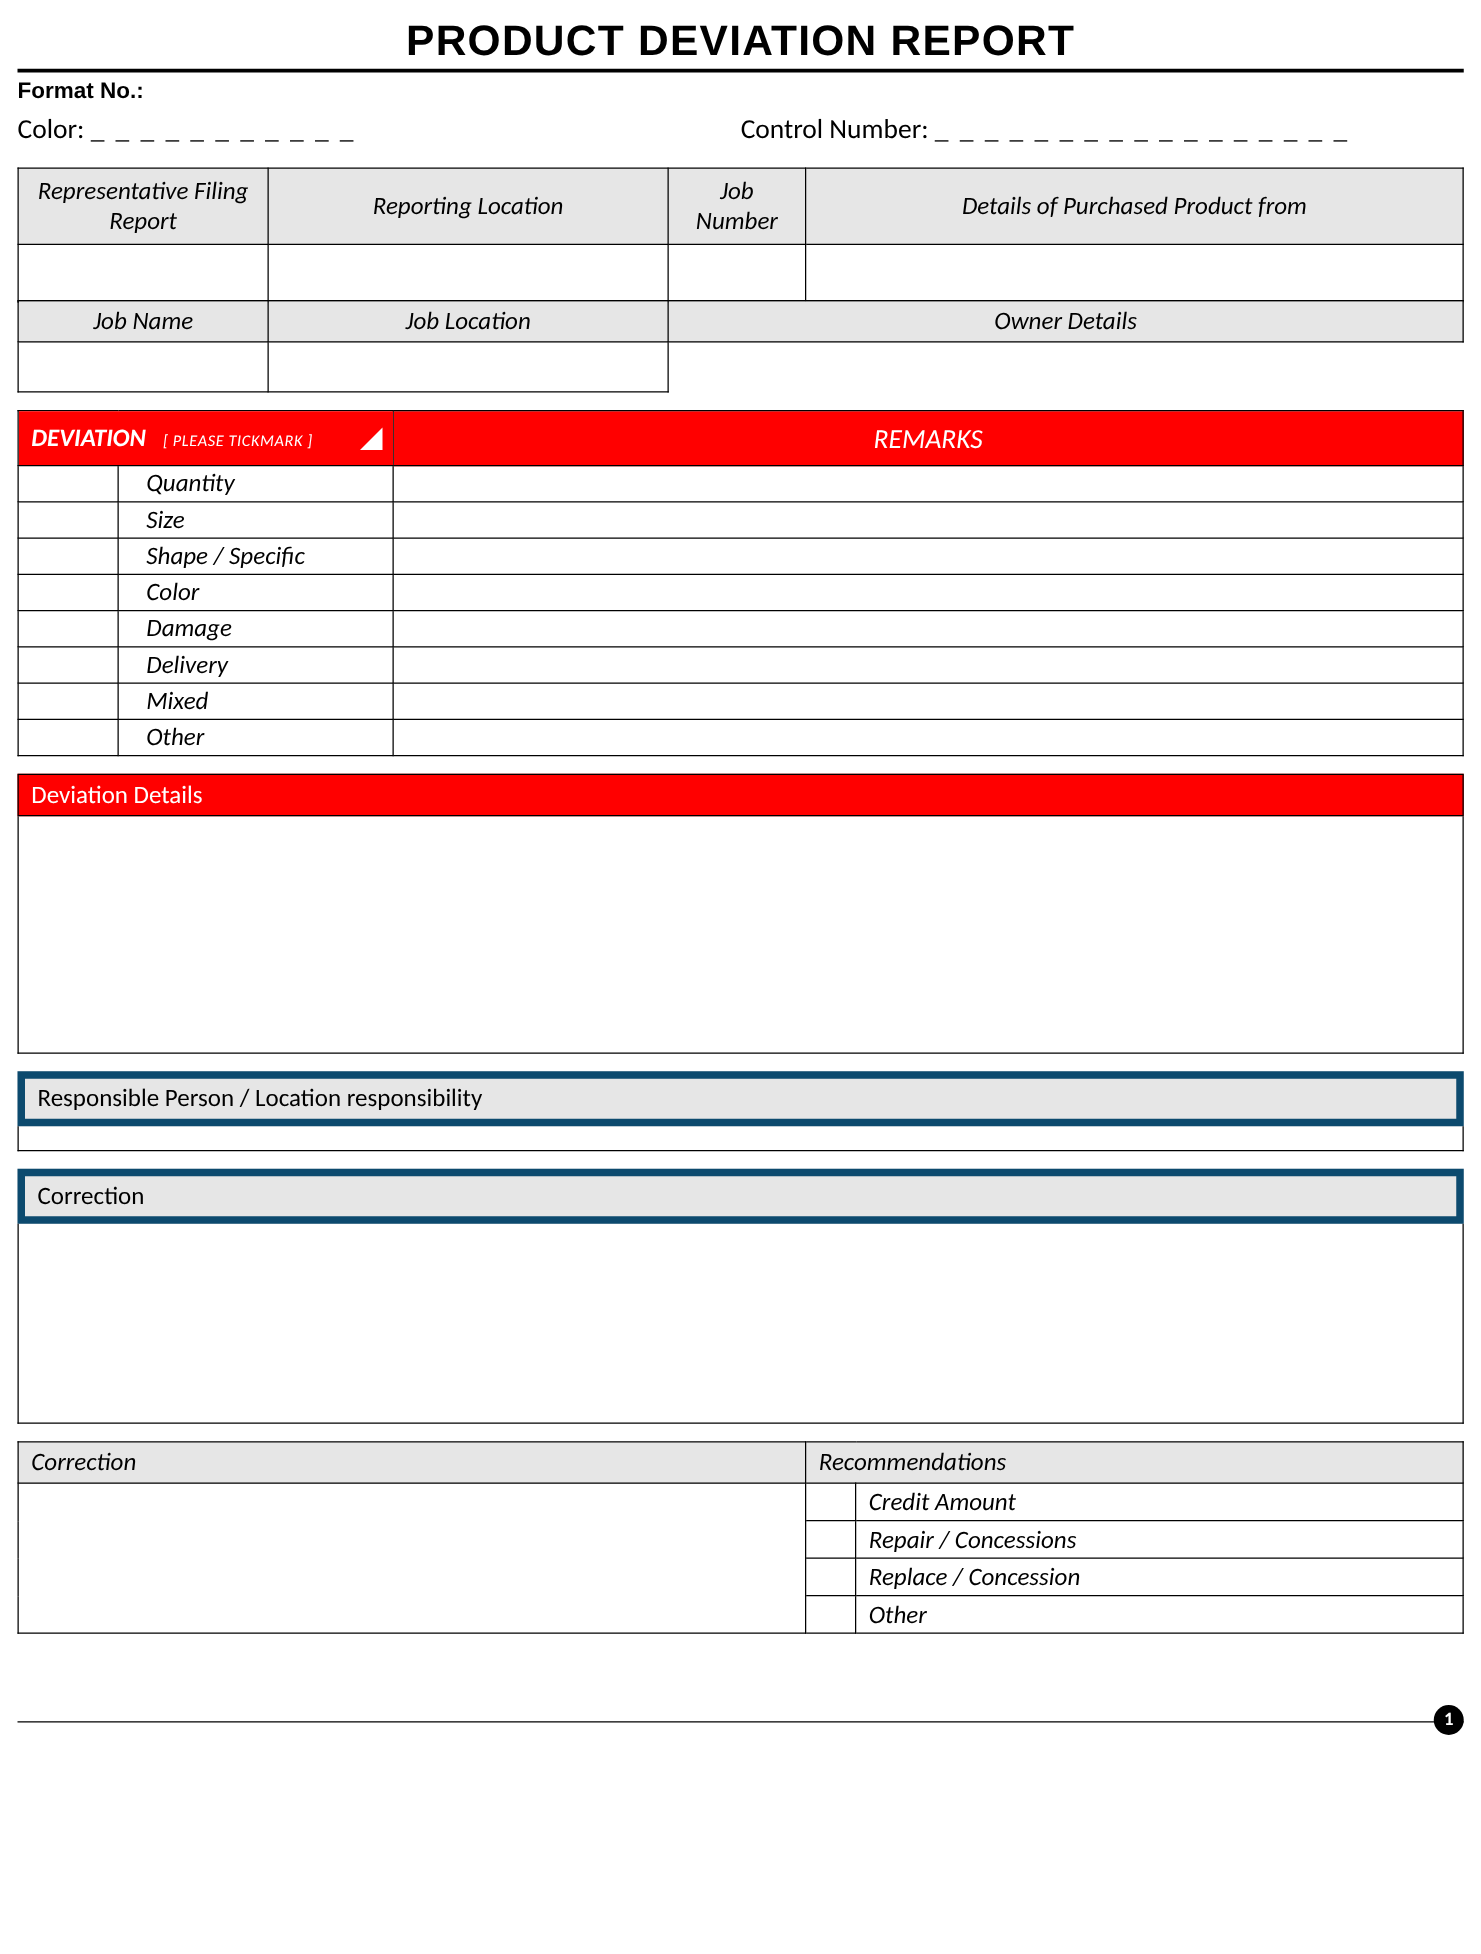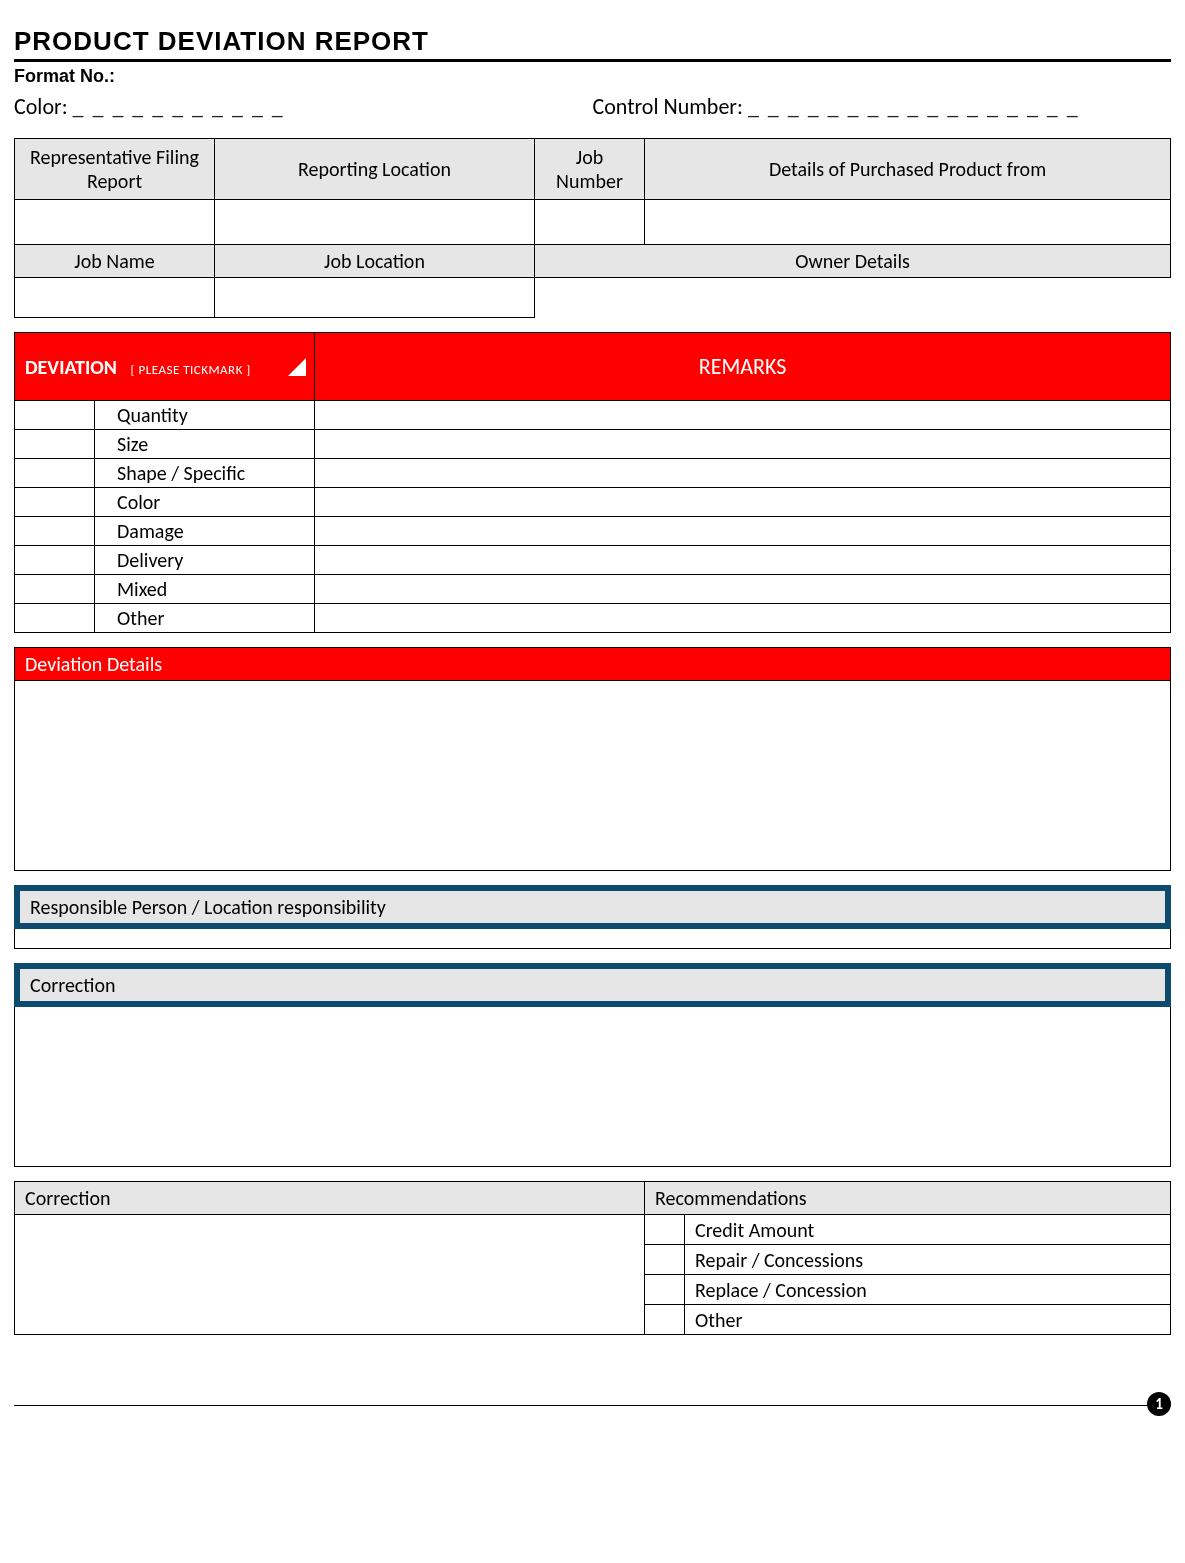--- a/index.html
+++ b/index.html
@@ -6,58 +6,58 @@
   body {
     margin: 0;
     padding: 14px 14px 30px 14px;
     font-family: Calibri, Arial, sans-serif;
     font-size: 20px;
     background: #fff;
     color: #000;
     width: 1185px;
   }
   .title {
-    text-align: left;
+    text-align: center;
     font-family: "Arial Black", Impact, sans-serif;
     font-weight: 900;
-    font-size: 26px;
+    font-size: 34px;
     letter-spacing: 1px;
-    margin: 12px 0 2px 0;
+    margin: 0 0 2px 0;
   }
   .hr-thick { border: none; border-top: 3px solid #000; margin: 0 0 4px 0; }
   .format-row {
     font-family: "Arial Black", Impact, sans-serif;
     font-weight: 900;
     font-size: 18px;
     margin: 2px 0 6px 0;
   }
   .meta-row {
     display: flex;
     font-size: 22px;
     margin-bottom: 18px;
   }
   .meta-left { flex: 1; }
   .meta-right { flex: 1; }
   .blank-line { letter-spacing: 2px; color:#222; }
 
   table { border-collapse: collapse; width: 100%; }
-  td, th { border: 1px solid #000; }
+  td, th { border: 1px solid #000; font-style: italic; }
   .info-table td, .info-table th { padding: 6px 8px; text-align: center; font-weight: 400; }
   .info-table th { background: #e6e6e6; font-weight: 400; }
   .info-table .val { height: 46px; }
 
   .info-table2 { margin-top: 0; }
   .info-table2 th { background: #e6e6e6; font-weight: 400; padding: 4px 16px; text-align:center;margin-top:38px;}
   .info-table2 .val { height: 40px; }
 
   .dev-table { margin-top: 14px; }
   .dev-header td { background: #ff0000; color: #fff; border: 1px solid #000; }
   .dev-header .dev-title { padding: 4px 10px; font-weight: 700; font-size: 20px; position: relative; }
   .dev-header .tickmark { font-size: 13px; font-weight: 400; letter-spacing: 0.5px; margin-top: 11px; }
-  .dev-header .remarks { text-align: center; font-weight: 400; font-size: 22px; padding: 20px; }
+  .dev-header .remarks { text-align: center; font-weight: 400; font-size: 22px; padding: 8px; }
   .tri {
     position: absolute;
     right: 8px;
     top: 50%;
     transform: translateY(-50%);
     width: 0; height: 0;
     border-left: 18px solid transparent;
     border-bottom: 18px solid #fff;
   }
   .dev-row td { padding: 2px 22px; height: 26px; font-size: 20px; }

